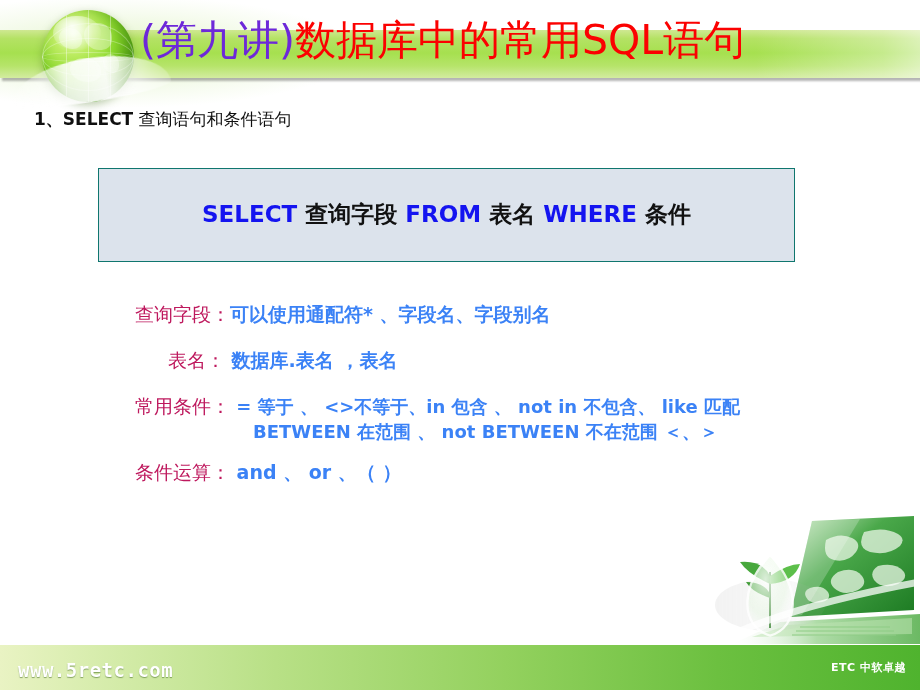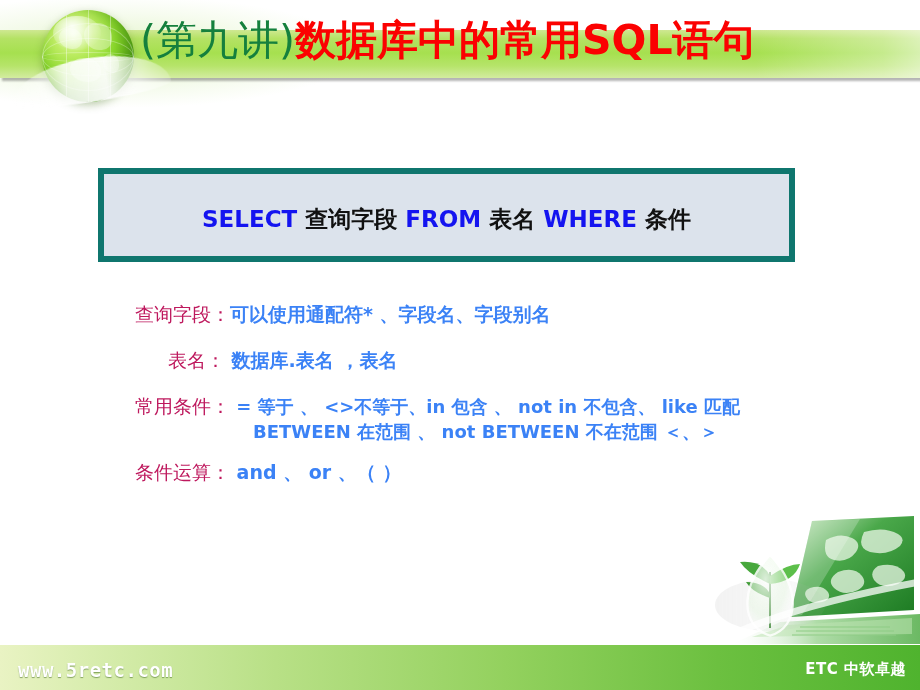--- a/index.html
+++ b/index.html
@@ -136,26 +136,26 @@
     top: 8px;
     width: 770px;
     height: 64px;
     line-height: 64px;
     font-family: "DejaVu Sans", "Liberation Sans", sans-serif;
     font-size: 41px;
     white-space: nowrap;
     letter-spacing: 0px;
   }
   .title-blue {
-    color: #15803d;
+    color: #6d28d9;
     font-weight: normal;
   }
   .title-red {
     color: #fb0101;
-    font-weight: bold;
+    font-weight: normal;
   }
 
   
   .line1 {
     position: absolute;
     left: 34px;
     top: 108px;
     font-size: 17px;
     font-weight: bold;
     color: #101010;
@@ -165,21 +165,21 @@
   .line1 .cjk { font-weight: normal; }
 
   
   .syntax-box {
     position: absolute;
     left: 98px;
     top: 168px;
     width: 697px;
     height: 94px;
     background: #dce3ec;
-    border: 6px solid #0f766e;
+    border: 1px solid #0f766e;
     box-sizing: border-box;
   }
   .syntax-text {
     position: absolute;
     left: 0; right: 0;
     top: 30px;
     text-align: center;
     font-size: 23px;
     font-weight: bold;
     white-space: nowrap;
@@ -240,21 +240,21 @@
     font-weight: bold;
     color: #ffffff;
     text-shadow: 0 1px 1px rgba(60,100,30,0.55);
     letter-spacing: 0.5px;
   }
   .footer-right {
     position: absolute;
     right: 14px;
     top: 660px;
     font-family: "DejaVu Sans", "Liberation Sans", sans-serif;
-    font-size: 15px;
+    font-size: 11px;
     font-weight: bold;
     color: #ffffff;
     letter-spacing: 0.5px;
     text-align: right;
   }
 </style>
 </head>
 <body>
 
 <div id="slide">
@@ -276,20 +276,23 @@
       <div class="merid" style="left:74%;"></div>
       <div class="gloss"></div>
     </div>
     <div class="swoosh"></div>
   </div>
 
   <div class="slide-title">
     <span class="title-blue">(第九讲)</span><span class="title-red">数据库中的常用SQL语句</span>
   </div>
 
+  <div class="line1">
+    <span>1、</span><span>SELECT</span><span class="cjk"> 查询语句和条件语句</span>
+  </div>
 
   <div class="syntax-box">
     <div class="syntax-text">
       <span class="kw">SELECT</span><span class="cn">  查询字段 </span><span class="kw">FROM</span><span class="cn"> 表名 </span><span class="kw">WHERE</span><span class="cn"> 条件</span>
     </div>
   </div>
 
   <div class="exp exp-fields">
     <span class="lbl">查询字段：</span><span class="val">可以使用通配符* 、字段名、字段别名</span>
   </div>

